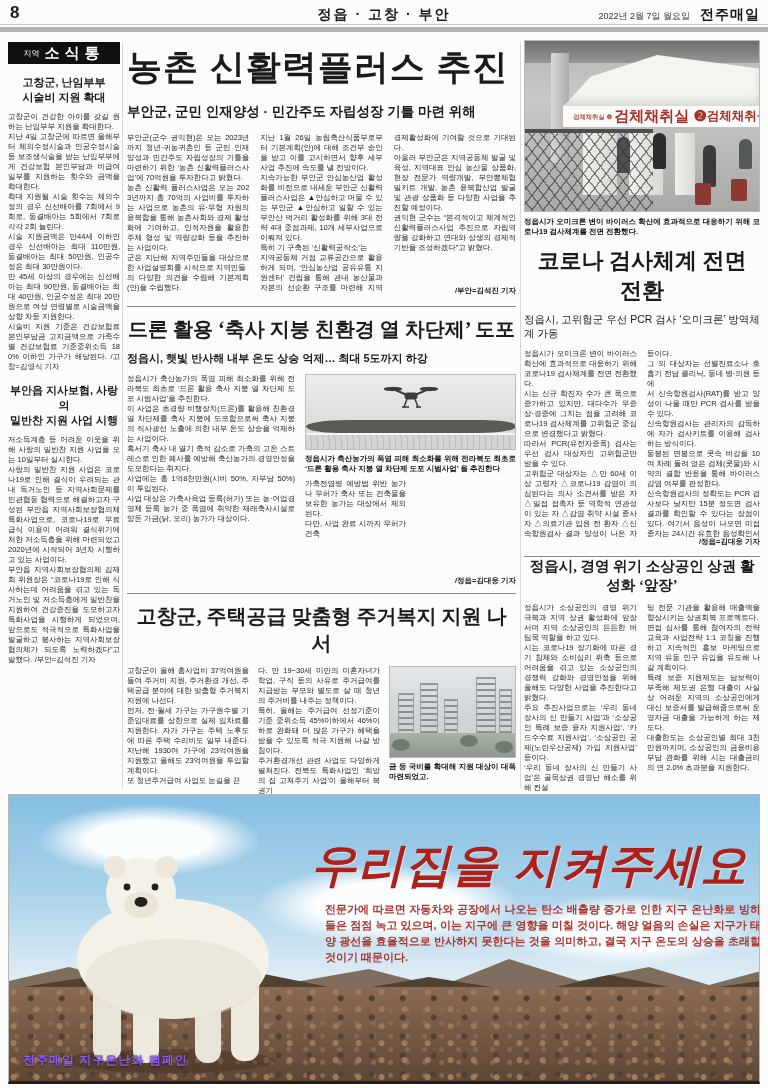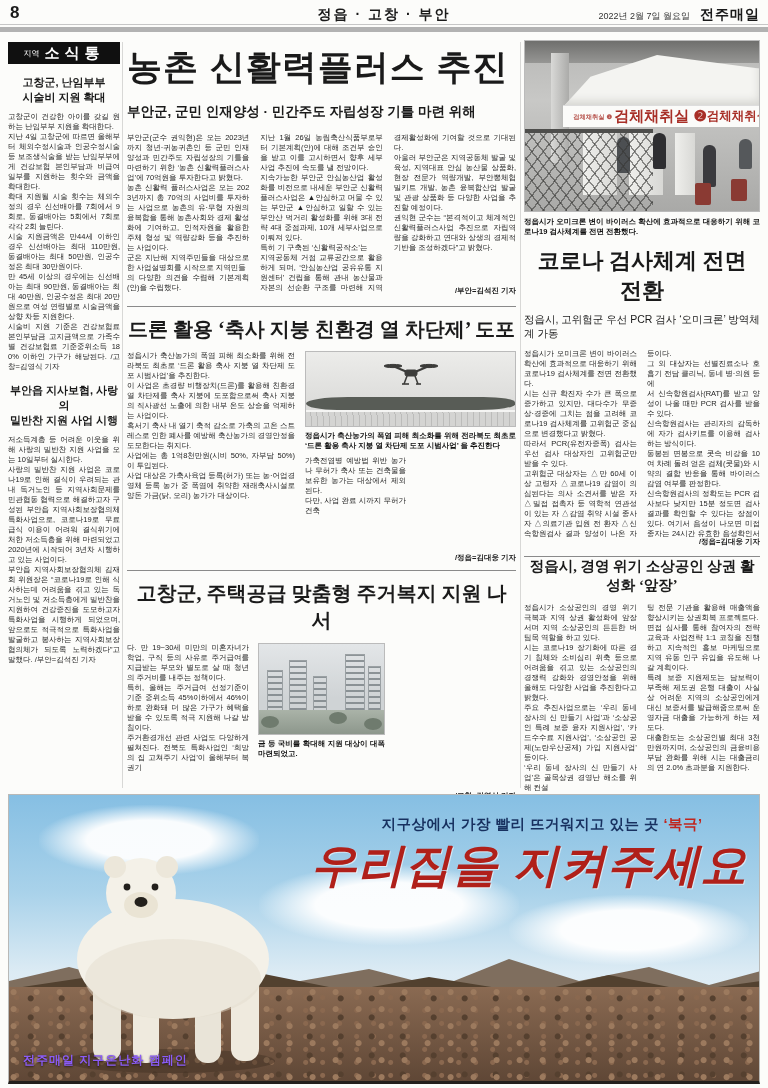--- a/index.html
+++ b/index.html
@@ -163,20 +163,21 @@
 특히 기 구축된 ‘신활력공작소’는</div>
         <div class="jtext">지역공동체 거점 교류공간으로 활용하게 되며, ‘안심농산업 공유유통 지원센터’ 건립을 통해 관내 농산물과 자본의 선순환 구조를 마련해 지역 경제활성화에 기여할 것으로 기대된다.
 아울러 부안군은 지역공동체 발굴 및 육성, 지역대표 안심 농산물 상품화, 현장 전문가 역량개발, 부안뽕체험 밀키트 개발, 농촌 융복합산업 발굴 및 관광 상품화 등 다양한 사업을 추진할 예정이다.
 권익현 군수는 “본격적이고 체계적인 신활력플러스사업 추진으로 자립역량을 강화하고 연대와 상생의 경제적 기반을 조성하겠다”고 밝혔다.</div>
       </div>
       <span class="byline lead-by">/부안=김석진 기자</span>
     </div>
     <hr class="hline" style="margin-top:10px">
 
     <h2 class="serif-h drone-h2">드론 활용 ‘축사 지붕 친환경 열 차단제’ 도포</h2>
+    <div class="drone-sub">정읍시, 햇빛 반사해 내부 온도 상승 억제… 최대 5도까지 하강</div>
     <div class="drone-row">
       <div class="jtext drone-left">정읍시가 축산농가의 폭염 피해 최소화를 위해 전라북도 최초로 ‘드론 활용 축사 지붕 열 차단제 도포 시범사업’을 추진한다.
 이 사업은 초경량 비행장치(드론)를 활용해 친환경 열 차단제를 축사 지붕에 도포함으로써 축사 지붕의 직사광선 노출에 의한 내부 온도 상승을 억제하는 사업이다.
 혹서기 축사 내 열기 축적 감소로 가축의 고온 스트레스로 인한 폐사를 예방해 축산농가의 경영안정을 도모한다는 취지다.
 사업에는 총 1억8천만원(시비 50%, 자부담 50%)이 투입된다.
 사업 대상은 가축사육업 등록(허가) 또는 농·어업경영체 등록 농가 중 폭염에 취약한 재래축사시설로 양돈 가금(닭, 오리) 농가가 대상이다.</div>
       <div class="drone-right">
         <div class="photo drone-photo">
           <svg class="dp-drone" width="56" height="26" viewBox="0 0 56 26">
             <g fill="#3c3c3a" stroke="#3c3c3a">
@@ -200,20 +201,23 @@
           <div class="jtext">가축전염병 예방법 위반 농가나 무허가 축사 또는 건축물을 보유한 농가는 대상에서 제외된다.
 다만, 사업 완료 시까지 무허가 건축</div>
         </div>
       </div>
       <span class="byline drone-by">/정읍=김대웅 기자</span>
     </div>
     <hr class="hline" style="margin-top:7px">
 
     <h2 class="serif-h housing-h2">고창군, 주택공급 맞춤형 주거복지 지원 나서</h2>
     <div class="housing-row">
+      <div class="jtext">고창군이 올해 총사업비 37억여원을 들여 주거비 지원, 주거환경 개선, 주택공급 분야에 대한 맞춤형 주거복지 지원에 나선다.
+먼저, 전·월세 가구는 가구원수별 기준임대료를 상한으로 실제 임차료를 지원한다. 자가 가구는 주택 노후도에 따른 주택 수리비도 일부 내준다. 지난해 1930여 가구에 23억여원을 지원했고 올해도 23억여원을 투입할 계획이다.
+또 청년주거급여 사업도 눈길을 끈</div>
       <div class="jtext">다. 만 19~30세 미만의 미혼자녀가 학업, 구직 등의 사유로 주거급여를 지급받는 부모와 별도로 살 때 청년의 주거비를 내주는 정책이다.
 특히, 올해는 주거급여 선정기준이 기준 중위소득 45%이하에서 46%이하로 완화돼 더 많은 가구가 혜택을 받을 수 있도록 적극 지원해 나갈 방침이다.
 주거환경개선 관련 사업도 다양하게 펼쳐진다. 전북도 특화사업인 ‘희망의 집 고쳐주기 사업’이 올해부터 복권기</div>
       <div class="housing-photo-wrap">
         <div class="photo apt-photo">
           <div class="apt-b" style="left:8px;width:16px;height:42px"></div>
           <div class="apt-b" style="left:30px;width:18px;height:52px"></div>
           <div class="apt-b" style="left:54px;width:14px;height:36px"></div>
           <div class="apt-b" style="left:86px;width:20px;height:58px"></div>
           <div class="apt-b" style="left:109px;width:13px;height:46px"></div>
@@ -305,20 +309,18 @@
       <ellipse cx="128" cy="112" rx="96" ry="60" fill="#f4f1e8"></ellipse>
       <ellipse cx="128" cy="132" rx="88" ry="40" fill="#e2dccb" opacity="0.45"></ellipse>
       <circle cx="96" cy="46" r="35" fill="#f4f1e8"></circle>
       <circle cx="70" cy="20" r="11" fill="#ece7da"></circle>
       <circle cx="122" cy="20" r="11" fill="#ece7da"></circle>
       <ellipse cx="96" cy="58" rx="17" ry="13" fill="#eae4d4"></ellipse>
       <ellipse cx="96" cy="55" rx="6.5" ry="5" fill="#23201c"></ellipse>
       <circle cx="82" cy="40" r="3.4" fill="#23201c"></circle>
       <circle cx="110" cy="40" r="3.4" fill="#23201c"></circle>
     </svg>
-    <div class="ad-tagline">
-      <span>지구상에서 가장 빨리 뜨거워지고 있는 곳 </span><span class="hl">‘북극’</span>
-    </div>
     <div class="ad-headline">우리집을 지켜주세요</div>
+    <div class="ad-body">전문가에 따르면 자동차와 공장에서 나오는 탄소 배출량 증가로 인한 지구 온난화로 빙하들은 점점 녹고 있으며, 이는 지구에 큰 영향을 미칠 것이다. 해양 얼음의 손실은 지구가 태양 광선을 효율적으로 반사하지 못한다는 것을 의미하고, 결국 지구 온도의 상승을 초래할 것이기 때문이다.</div>
     <div class="ad-credit">전주매일 지구온난화 캠페인</div>
   </div>
 
 </div>
 
 </body></html>

